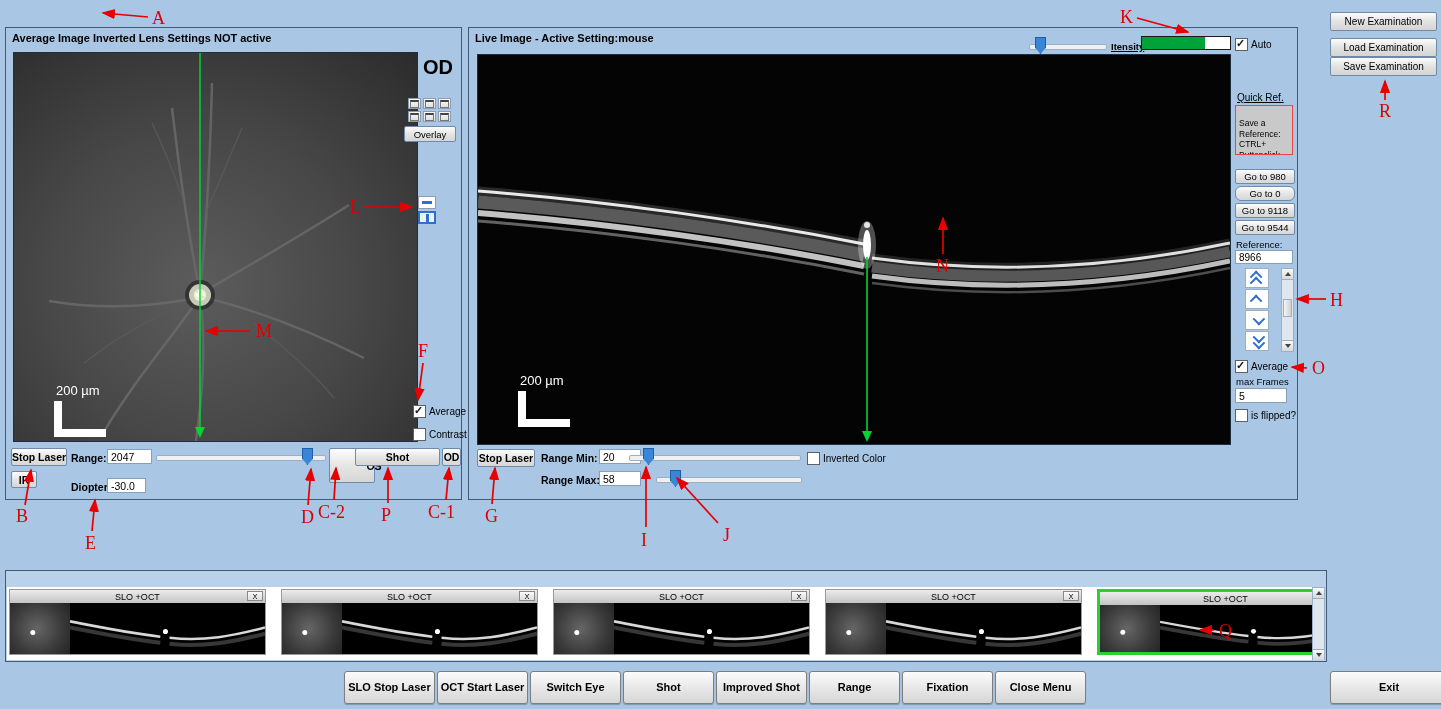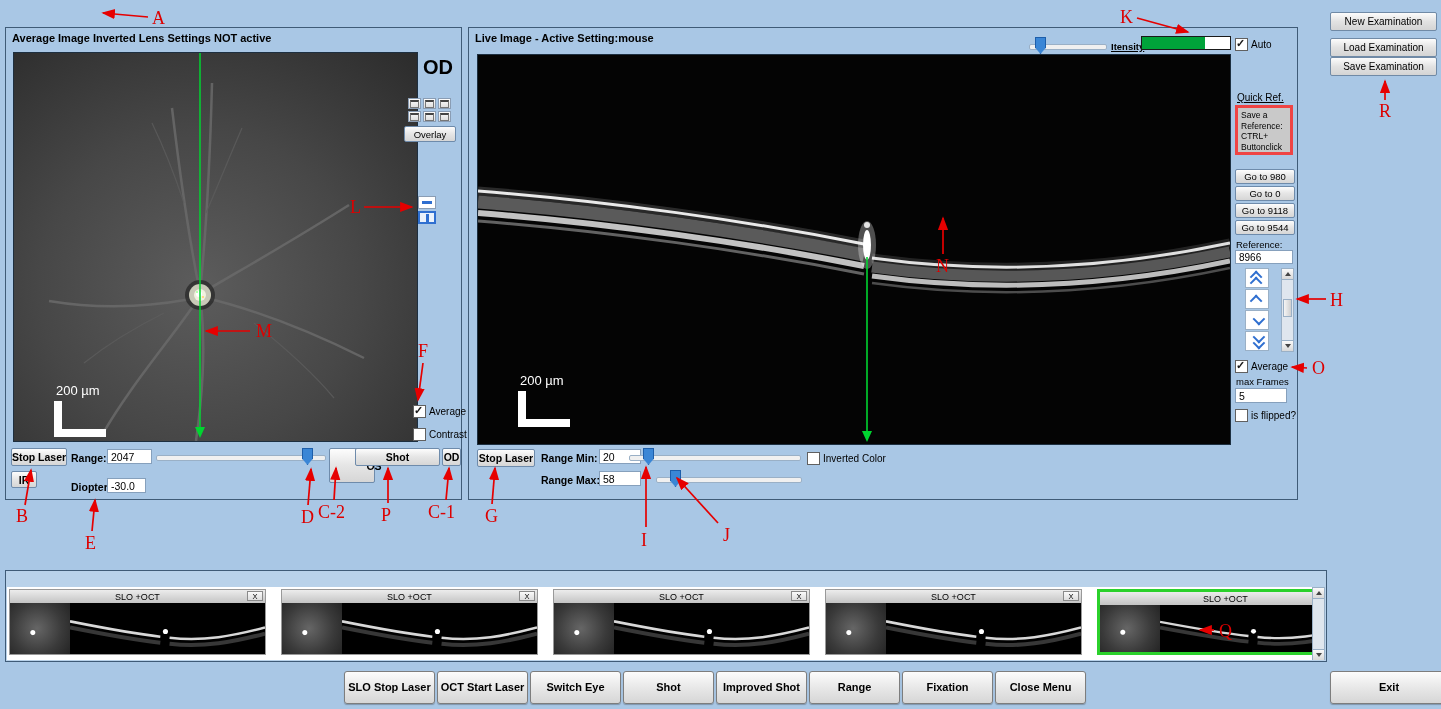--- a/index.html
+++ b/index.html
@@ -36,21 +36,21 @@
   .tool-grid{position:absolute;display:grid;grid-template-columns:repeat(3,13px);grid-auto-rows:11px;gap:2px;}
   .grid-btn{background:linear-gradient(#fcfcfc,#dcdcdc);border:1px solid #8a9db4;display:flex;align-items:center;justify-content:center;box-sizing:border-box;}
   .grid-glyph{width:7px;height:5px;border:1px solid #777;border-top:2px solid #444;}
   .line-tool{position:absolute;width:18px;height:13px;background:#fff;border:1px solid #8a9db4;display:flex;align-items:center;justify-content:center;box-sizing:border-box;}
   .line-tool.sel{border:2px solid #2f6fd0;background:#eaf2fc;}
   .hbar{width:10px;height:3px;background:#2f6fd0;}
   .vbar{width:3px;height:8px;background:#2f6fd0;}
 
   
   .qr-title{text-decoration:underline;font-size:10px;}
-  .hint-box{position:absolute;background:#c9c9c9;border:3px solid #ef4444;font-size:8.5px;line-height:1.25;padding:2px 3px;box-sizing:border-box;overflow:hidden;}
+  .hint-box{position:absolute;background:#c9c9c9;border:1px solid #ef4444;font-size:8.5px;line-height:1.25;padding:12px 3px;box-sizing:border-box;overflow:hidden;}
   .chev-stack{position:absolute;display:flex;flex-direction:column;gap:1px;}
   .chev-btn{width:24px;height:20px;background:#fff;border:1px solid #9ab0c6;display:flex;flex-direction:column;align-items:center;justify-content:center;box-sizing:border-box;gap:1px;}
   .chev{width:7px;height:7px;border-left:2px solid #2f6fd0;border-top:2px solid #2f6fd0;flex:0 0 auto;}
   .chev.up{transform:rotate(45deg) translateY(2px);}
   .chev.down{transform:rotate(225deg) translateY(2px);}
   .vscroll{position:absolute;width:13px;background:#dfe6ee;border:1px solid #9ab0c6;box-sizing:border-box;}
   .vscroll .sb-btn{position:absolute;left:0;width:100%;height:11px;background:linear-gradient(#fafafa,#d8d8d8);border-bottom:1px solid #9ab0c6;display:flex;align-items:center;justify-content:center;box-sizing:border-box;}
   .vscroll .sb-btn.bottom{bottom:0;top:auto;border-top:1px solid #9ab0c6;border-bottom:none;}
   .tri-up{width:0;height:0;border-left:3px solid transparent;border-right:3px solid transparent;border-bottom:4px solid #444;}
   .tri-down{width:0;height:0;border-left:3px solid transparent;border-right:3px solid transparent;border-top:4px solid #444;}
@@ -286,21 +286,21 @@
       <span class="box"></span>
       <span>Average</span>
     </div>
     <div class="lbl" style="left:767px;top:348px;font-size:9.5px;">max Frames</div>
     <div class="field" style="left:766px;top:360px;width:52px;height:15px;">5</div>
     <div class="cb" style="left:766px;top:381px;">
       <span class="box"></span>
       <span>is flipped?</span>
     </div>
   <div class="btn" style="left: 766px; top: 141px; width: 60px; height: 15px; font-size: 9.5px;">Go to 980</div>
-      <div class="btn" style="left: 766px; top: 158px; width: 60px; height: 15px; font-size: 9.5px;">Go to 0</div>
+      <div class="btn" style="left: 766px; top: 158px; width: 60px; height: 15px; font-size: 9.5px; border-radius: 6px;">Go to 0</div>
       <div class="btn" style="left: 766px; top: 175px; width: 60px; height: 15px; font-size: 9.5px;">Go to 9118</div>
       <div class="btn" style="left: 766px; top: 192px; width: 60px; height: 15px; font-size: 9.5px;">Go to 9544</div>
     </div>
 
   <div id="exam-buttons"></div>
 
   <div class="media">
     <div class="media-body">
       <div id="media-items">
           <div class="media-item">

